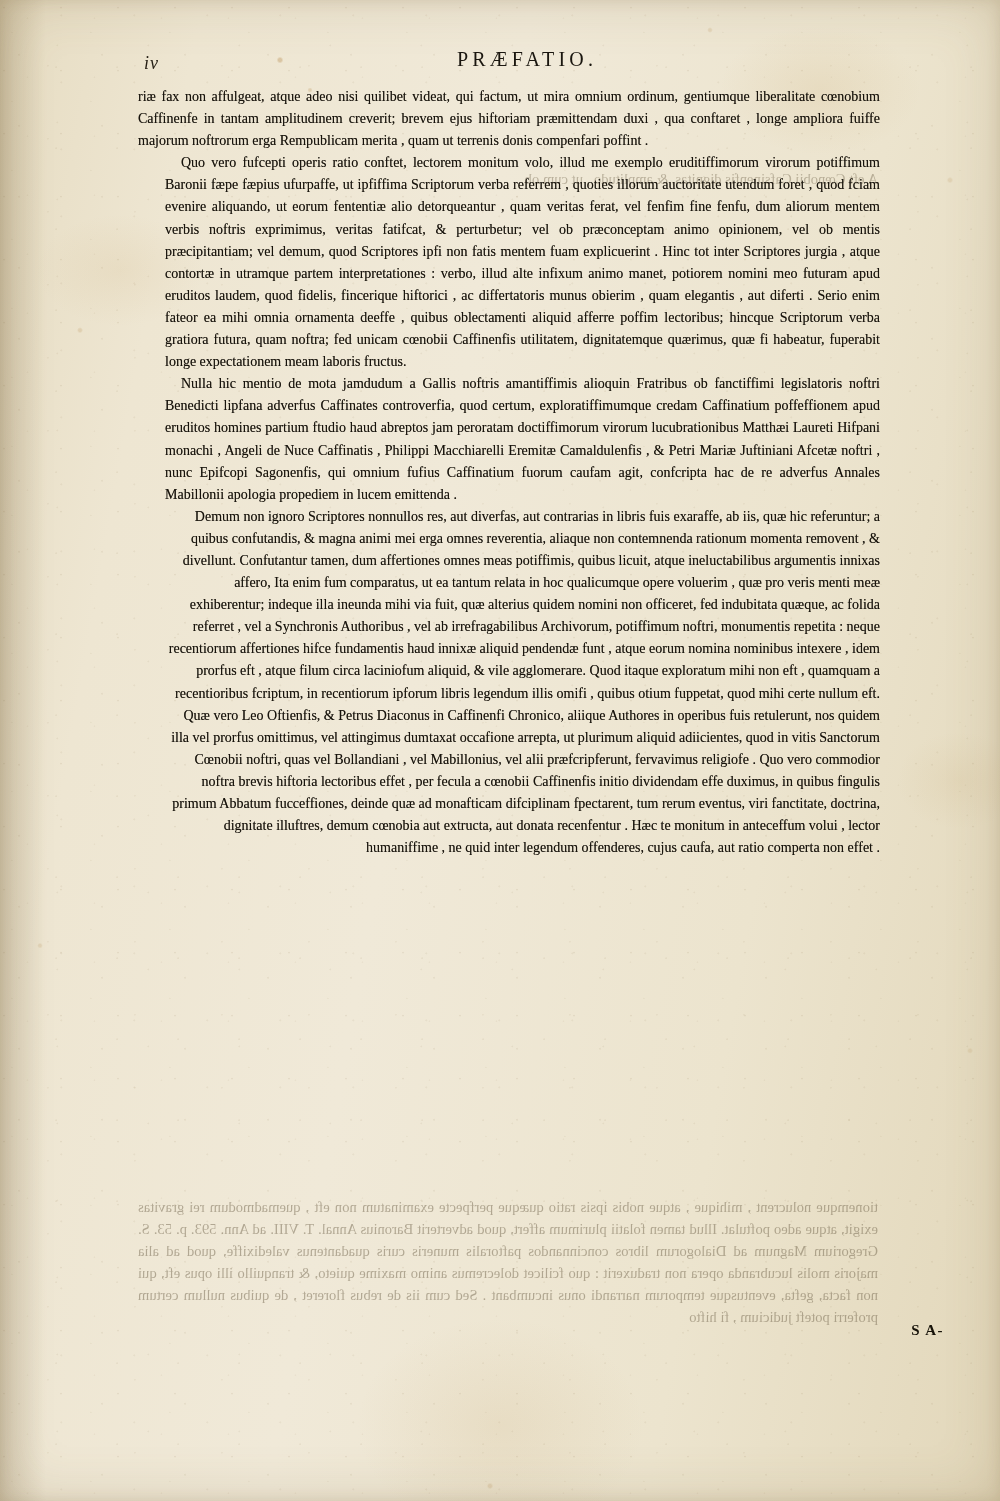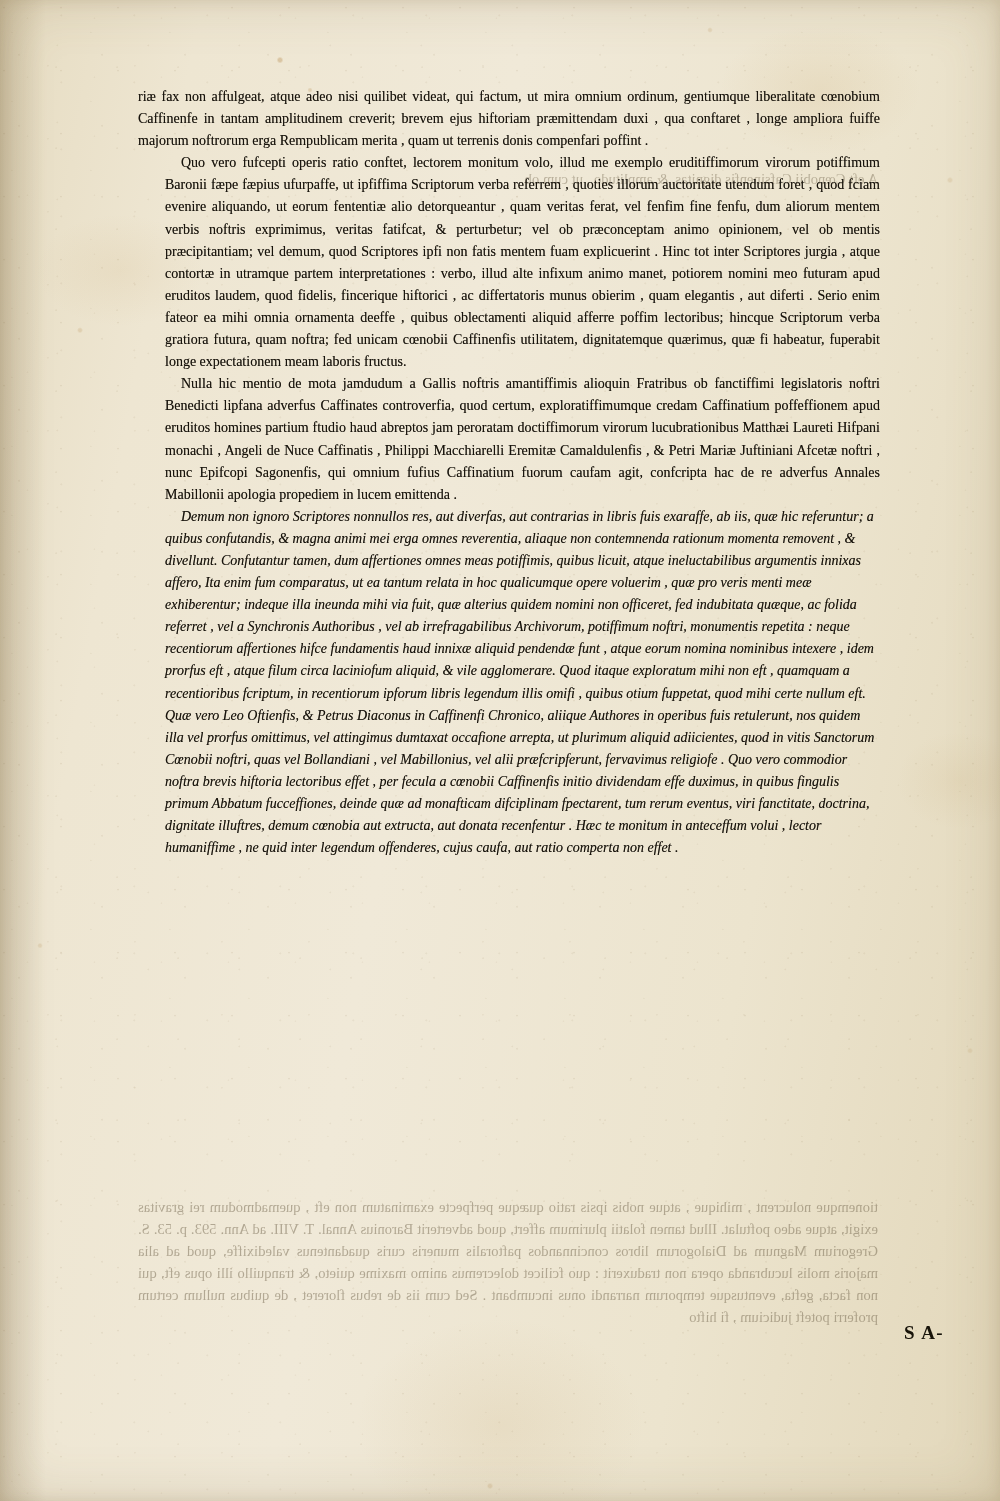--- a/index.html
+++ b/index.html
@@ -133,28 +133,28 @@
     text-justify: inter-word;
     color: #17130c;
   }
   #text-block p {
     margin: 0;
     text-indent: 0;
     
     text-shadow: 0 0 0.4px rgba(30,24,14,0.55);
   }
   #text-block p.indent { text-indent: 16px; margin-left: 27px; }
-  #text-block p.last { text-align: left; font-style: italic; }
+  #text-block p.last { text-align: right; }
 
   
   #signature-mark {
     position: absolute;
     right: 56px;
     top: 1322px;
-    font-size: 19px;
+    font-size: 15px;
     font-weight: bold;
     letter-spacing: 1.4px;
     color: #171309;
   }
   
   .gutter {
     position: absolute;
     left: 0; top: 0; bottom: 0; width: 46px;
     pointer-events: none;
     background: linear-gradient(90deg, rgba(110,88,48,0.20), rgba(110,88,48,0));
@@ -166,20 +166,24 @@
 <div class="page">
 
   <div class="grain"></div>
   <div class="foxing"></div>
   <div class="gutter"></div>
 
   <div class="showthrough" id="showthrough-top">
     <p>A eft Cœnobii Cafsinenfis dignitas, &amp; amplitudo , ut cum ob</p>
   </div>
 
+  <div class="runhead">
+    <span id="folio-number">iv</span>
+    <span id="running-head-title">PRÆFATIO.</span>
+  </div>
 
   <div id="text-block">
     <p>riæ fax non affulgeat, atque adeo nisi quilibet videat, qui factum, ut mira omnium ordinum, gentiumque liberalitate cœnobium Caffinenfe in tantam amplitudinem creverit; brevem ejus hiftoriam præmittendam duxi , qua conftaret , longe ampliora fuiffe majorum noftrorum erga Rempublicam merita , quam ut terrenis donis compenfari poffint .</p>
     <p class="indent">Quo vero fufcepti operis ratio conftet, lectorem monitum volo, illud me exemplo eruditiffimorum virorum potiffimum Baronii fæpe fæpius ufurpaffe, ut ipfiffima Scriptorum verba referrem , quoties illorum auctoritate utendum foret , quod fciam evenire aliquando, ut eorum fententiæ alio detorqueantur , quam veritas ferat, vel fenfim fine fenfu, dum aliorum mentem verbis noftris exprimimus, veritas fatifcat, &amp; perturbetur; vel ob præconceptam animo opinionem, vel ob mentis præcipitantiam; vel demum, quod Scriptores ipfi non fatis mentem fuam explicuerint . Hinc tot inter Scriptores jurgia , atque contortæ in utramque partem interpretationes : verbo, illud alte infixum animo manet, potiorem nomini meo futuram apud eruditos laudem, quod fidelis, fincerique hiftorici , ac differtatoris munus obierim , quam elegantis , aut diferti . Serio enim fateor ea mihi omnia ornamenta deeffe , quibus oblectamenti aliquid afferre poffim lectoribus; hincque Scriptorum verba gratiora futura, quam noftra; fed unicam cœnobii Caffinenfis utilitatem, dignitatemque quærimus, quæ fi habeatur, fuperabit longe expectationem meam laboris fructus.</p>
     <p class="indent">Nulla hic mentio de mota jamdudum a Gallis noftris amantiffimis alioquin Fratribus ob fanctiffimi legislatoris noftri Benedicti lipfana adverfus Caffinates controverfia, quod certum, exploratiffimumque credam Caffinatium poffeffionem apud eruditos homines partium ftudio haud abreptos jam peroratam doctiffimorum virorum lucubrationibus Matthæi Laureti Hifpani monachi , Angeli de Nuce Caffinatis , Philippi Macchiarelli Eremitæ Camaldulenfis , &amp; Petri Mariæ Juftiniani Afcetæ noftri , nunc Epifcopi Sagonenfis, qui omnium fufius Caffinatium fuorum caufam agit, confcripta hac de re adverfus Annales Mabillonii apologia propediem in lucem emittenda .</p>
     <p class="indent last">Demum non ignoro Scriptores nonnullos res, aut diverfas, aut contrarias in libris fuis exaraffe, ab iis, quæ hic referuntur; a quibus confutandis, &amp; magna animi mei erga omnes reverentia, aliaque non contemnenda rationum momenta removent , &amp; divellunt. Confutantur tamen, dum affertiones omnes meas potiffimis, quibus licuit, atque ineluctabilibus argumentis innixas affero, Ita enim fum comparatus, ut ea tantum relata in hoc qualicumque opere voluerim , quæ pro veris menti meæ exhiberentur; indeque illa ineunda mihi via fuit, quæ alterius quidem nomini non officeret, fed indubitata quæque, ac folida referret , vel a Synchronis Authoribus , vel ab irrefragabilibus Archivorum, potiffimum noftri, monumentis repetita : neque recentiorum affertiones hifce fundamentis haud innixæ aliquid pendendæ funt , atque eorum nomina nominibus intexere , idem prorfus eft , atque filum circa laciniofum aliquid, &amp; vile agglomerare. Quod itaque exploratum mihi non eft , quamquam a recentioribus fcriptum, in recentiorum ipforum libris legendum illis omifi , quibus otium fuppetat, quod mihi certe nullum eft. Quæ vero Leo Oftienfis, &amp; Petrus Diaconus in Caffinenfi Chronico, aliique Authores in operibus fuis retulerunt, nos quidem illa vel prorfus omittimus, vel attingimus dumtaxat occafione arrepta, ut plurimum aliquid adiicientes, quod in vitis Sanctorum Cœnobii noftri, quas vel Bollandiani , vel Mabillonius, vel alii præfcripferunt, fervavimus religiofe . Quo vero commodior noftra brevis hiftoria lectoribus effet , per fecula a cœnobii Caffinenfis initio dividendam effe duximus, in quibus fingulis primum Abbatum fucceffiones, deinde quæ ad monafticam difciplinam fpectarent, tum rerum eventus, viri fanctitate, doctrina, dignitate illuftres, demum cœnobia aut extructa, aut donata recenfentur . Hæc te monitum in anteceffum volui , lector humaniffime , ne quid inter legendum offenderes, cujus caufa, aut ratio comperta non effet .</p>
   </div>
 
   <div class="showthrough" id="showthrough-bottom">
     <p>tionemque nolucrent , mihique , atque nobis ipsis ratio quæque perfpecte examinatum non eft , quemadmodum rei gravitas exigit, atque adeo poftulat. Illud tamen folatii plurimum affert, quod adverterit Baronius Annal. T. VIII. ad Ann. 593. p. 53. S. Gregorium Magnum ad Dialogorum libros concinnandos paftoralis muneris curis quadantenus valedixiffe, quod ad alia majoris molis lucubranda opera non traduxerit : quo fcilicet dolecremus animo maxime quieto, &amp; tranquillo illi opus eft, qui non facta, gefta, eventusque temporum narrandi onus incumbant . Sed cum iis de rebus floreret , de quibus nullum certum proferri poteft judicium , fi hifto</p>

